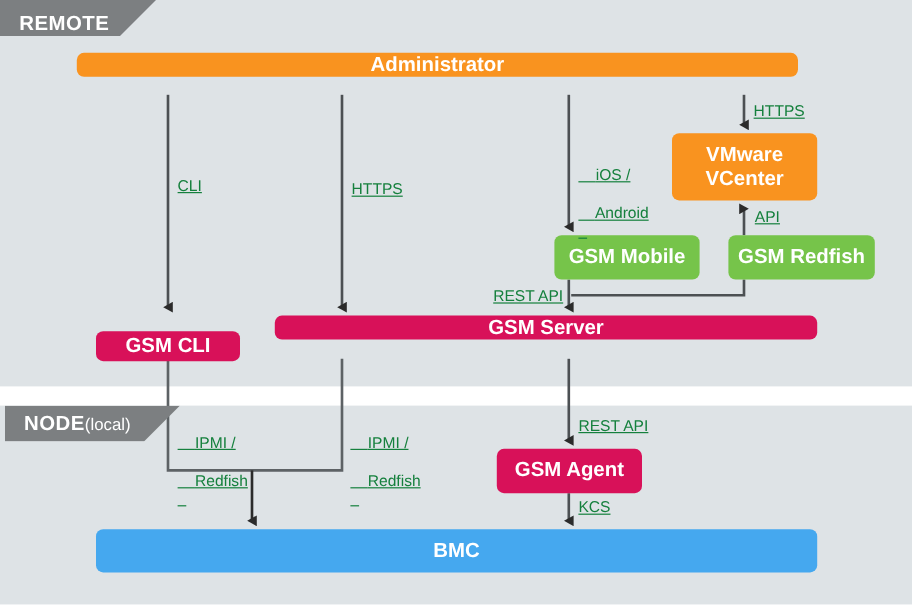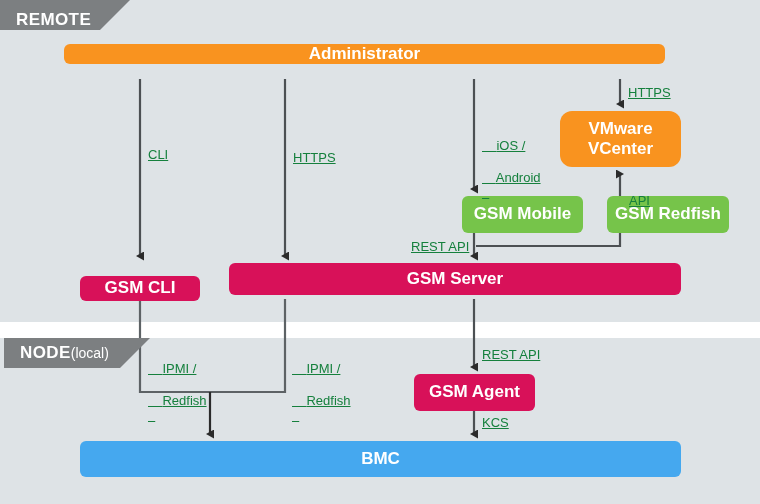--- a/index.html
+++ b/index.html
@@ -65,25 +65,25 @@
     line-height: 1.18;
     box-sizing: border-box;
   }
   .orange { background: #f9931f; }
   .green  { background: #76c council; margin-left: 48px; }
   .green  { background: #76c44a; }
   .pink   { background: #d81159; }
   .blue   { background: #45a8ef; }
 
   #box-administrator { left: 64px;  top: 44px;  width: 601px; height: 20px; }
-  #box-vmware        { left: 560px; top: 111px; width: 121px; height: 56px; border-radius: 12px; }
+  #box-vmware        { left: 560px; top: 111px; width: 121px; height: 56px; }
   #box-gsm-mobile    { left: 414px; top: 196px; width: 121px; height: 37px; }
   #box-gsm-plugin    { left: 559px; top: 196px; width: 122px; height: 37px; }
   #box-gsm-cli       { left: 80px;  top: 276px; width: 120px; height: 25px; }
-  #box-gsm-server    { left: 229px; top: 263px; width: 452px; height: 32px; }
+  #box-gsm-server    { left: 229px; top: 263px; width: 452px; height: 20px; }
   #box-gsm-agent     { left: 414px; top: 374px; width: 121px; height: 37px; }
   #box-bmc           { left: 80px;  top: 441px; width: 601px; height: 36px; }
 
   #svg-connectors {
     position: absolute;
     left: 0;
     top: 0;
     width: 760px;
     height: 504px;
     pointer-events: none;
@@ -188,21 +188,21 @@
 
   <div class="edge-label" style="left:293px; top:150px;">HTTPS</div>
 
   <div class="edge-label" style="left:482px; top:122px;">
     <span>iOS /</span><br>
     <span>Android</span>
   </div>
 
   <div class="edge-label" style="left:628px; top:85px;">HTTPS</div>
 
-  <div class="edge-label" style="left:629px; top:173px;margin-top:20px;">API</div>
+  <div class="edge-label" style="left:629px; top:173px;">API</div>
 
   <div class="edge-label" style="left:411px; top:239px;">REST API</div>
 
   <div class="edge-label" style="left:148px; top:345px;">
     <span>IPMI /</span><br>
     <span>Redfish</span>
   </div>
 
   <div class="edge-label" style="left:292px; top:345px;">
     <span>IPMI /</span><br>

